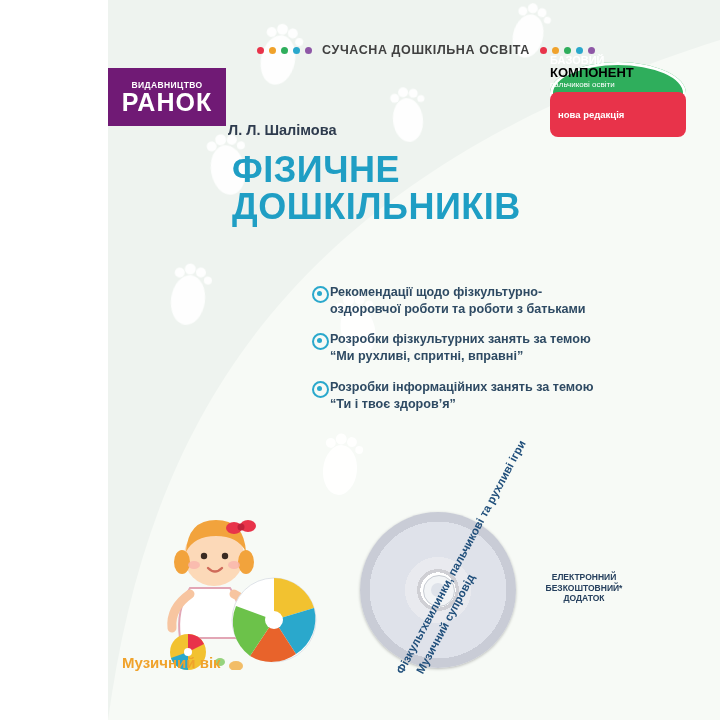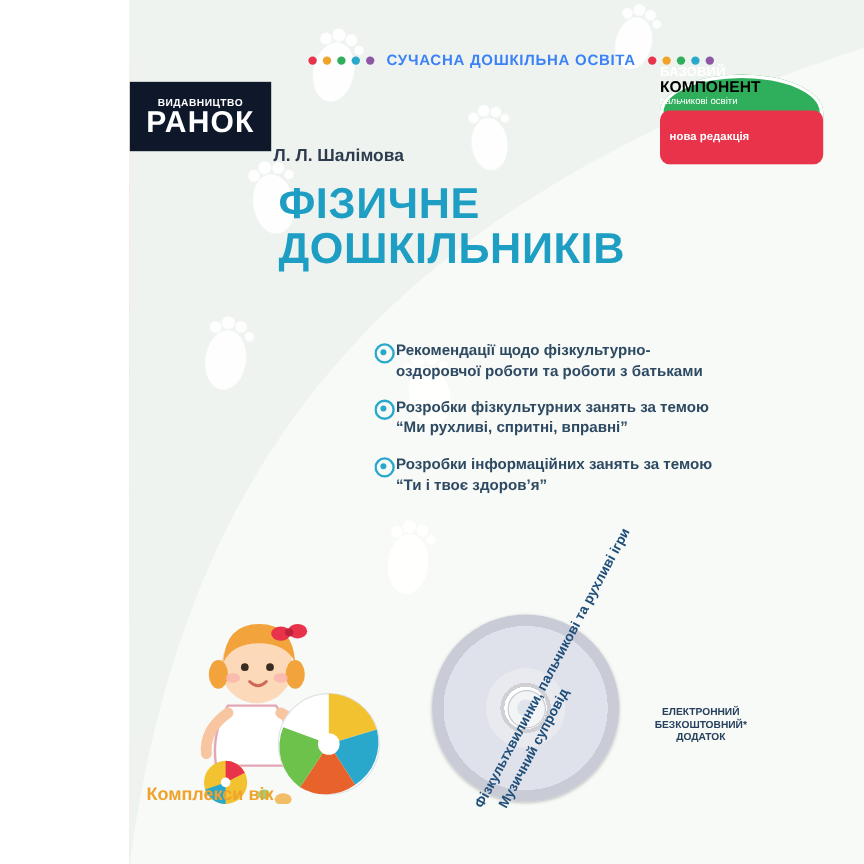--- a/index.html
+++ b/index.html
@@ -9,26 +9,26 @@
   
   .rainbow{position:absolute;left:108px;top:0;width:130px;height:720px;overflow:hidden;}
   .rainbow .band{position:absolute;left:0;width:130px;}
 
   
   .page{position:absolute;left:108px;top:0;width:612px;height:720px;background:#f4f6f4;overflow:hidden;}
   .pagebg{position:absolute;inset:0;background:#eef2ee;}
 
   
   .banner{position:absolute;left:216px;top:36px;width:420px;height:28px;display:flex;align-items:center;justify-content:center;}
-  .banner .txt{font-size:12.5px;font-weight:bold;color:#3b82f6;letter-spacing:.6px;white-space:nowrap;}
+  .banner .txt{font-size:12.5px;font-weight:bold;color:#404040;letter-spacing:.6px;white-space:nowrap;}
   .dots{display:flex;align-items:center;gap:5px;}
   .dots i{display:block;width:7px;height:7px;border-radius:50%;}
 
   
-  .publisher{position:absolute;left:108px;top:68px;width:118px;height:58px;background:#0f172a;display:flex;flex-direction:column;align-items:center;justify-content:center;}
+  .publisher{position:absolute;left:108px;top:68px;width:118px;height:58px;background:#701a75;display:flex;flex-direction:column;align-items:center;justify-content:center;}
   .publisher .small{color:#ffffff;font-size:8.5px;letter-spacing:.4px;font-weight:bold;}
   .publisher .big{color:#ffffff;font-size:25px;font-weight:bold;letter-spacing:1px;line-height:1;}
 
   
   .badge{position:absolute;right:34px;top:62px;width:136px;height:68px;background:#2fae5c;border-radius:50%/46%;display:flex;flex-direction:column;justify-content:center;box-shadow:0 0 0 3px #ffffff inset;}
   .badge .l1{color:#ffffff;font-size:11px;font-weight:bold;line-height:1.05;}
   .badge .l2{color:#000000;font-size:13px;font-weight:bold;line-height:1.05;}
   .badge .l3{color:#ffffff;font-size:8px;line-height:1.2;}
   .badge .l4{color:#ffffff;font-size:9.5px;font-weight:bold;background:#e8334a;border-radius:8px;padding:17px 8px;margin-top:3px;}
 
@@ -51,21 +51,21 @@
   .cd{position:absolute;left:360px;top:512px;width:156px;height:156px;border-radius:50%;
       background:radial-gradient(circle at 50% 50%, #ffffff 0 16%, #cfcfd4 16% 19%, #e9eaef 19% 30%, #dfe2ea 30% 62%, #c9ccd6 62% 86%, #e6e8ee 86% 100%);
       box-shadow:0 1px 3px rgba(0,0,0,.25);}
   .cd .hole{position:absolute;left:50%;top:50%;width:30px;height:30px;margin:-15px 0 0 -15px;border-radius:50%;background:#f2f4f6;border:1px solid #c7cbd2;}
   .cd .hole2{position:absolute;left:50%;top:50%;width:14px;height:14px;margin:-7px 0 0 -7px;border-radius:50%;background:#dfe3ea;}
   .cdlabel{position:absolute;left:352px;top:520px;width:190px;height:150px;pointer-events:none;}
   .cdtext{position:absolute;font-size:11.5px;font-weight:bold;color:#1f4e7a;white-space:nowrap;transform-origin:left top;}
   .cdt1{left:42px;top:150px;transform:rotate(-62deg);}
   .cdt2{left:62px;top:150px;transform:rotate(-62deg);}
 
-  .cdnote{position:absolute;left:530px;top:588px;width:108px;text-align:center;}
+  .cdnote{position:absolute;left:530px;top:572px;width:108px;text-align:center;}
   .cdnote div{font-size:8.5px;font-weight:bold;color:#26405e;line-height:1.25;}
 
   
   .agelabel{position:absolute;left:122px;top:654px;font-size:15px;font-weight:bold;color:#f0a22b;}
 
   
   .girl{position:absolute;left:128px;top:470px;width:200px;height:200px;}
 </style>
 </head>
 <body>
@@ -266,14 +266,14 @@
   <div class="cdlabel">
     <div class="cdtext cdt1">Фізкультхвилинки, пальчикові та рухливі ігри</div>
     <div class="cdtext cdt2">Музичний супровід</div>
   </div>
   <div class="cdnote">
     <div>ЕЛЕКТРОННИЙ</div>
     <div>БЕЗКОШТОВНИЙ*</div>
     <div>ДОДАТОК</div>
   </div>
 
-  <div class="agelabel">Комплекси вік</div>
+  <div class="agelabel">Музичний вік</div>
 </div>
 
 </body></html>

